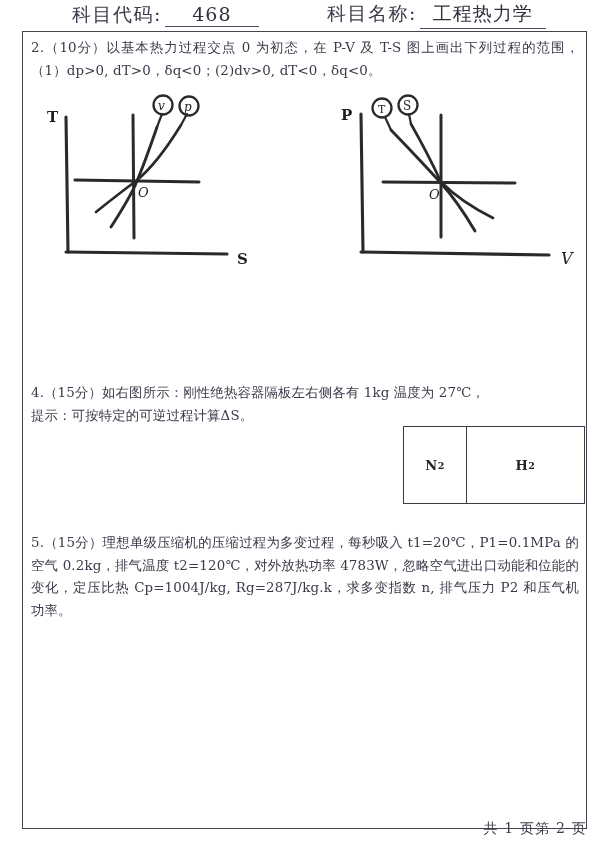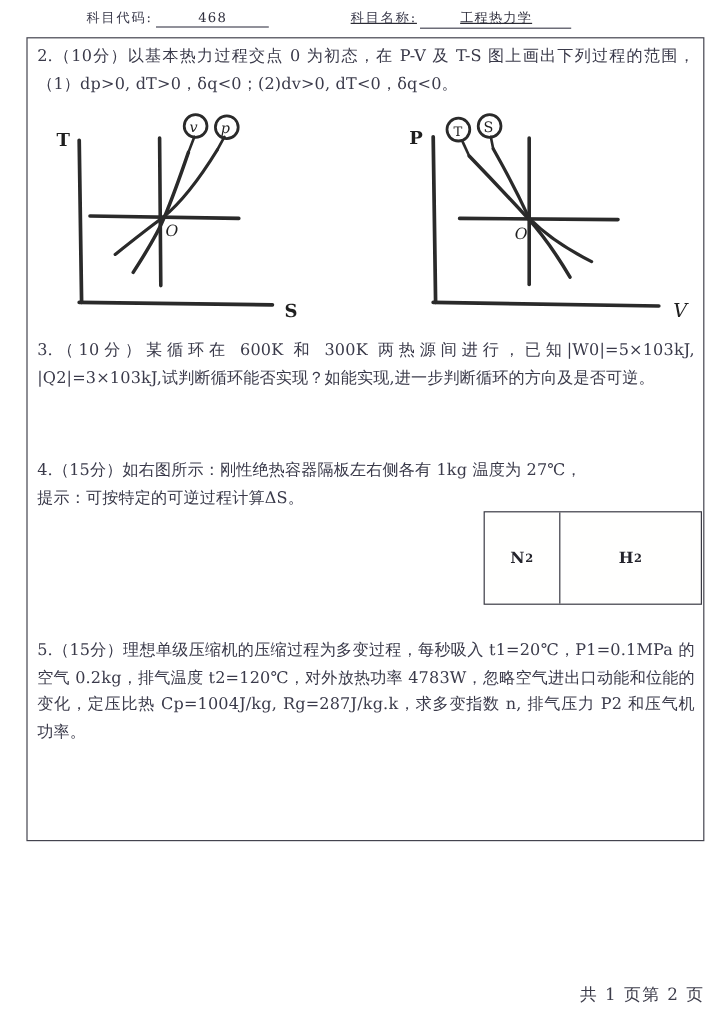--- a/index.html
+++ b/index.html
@@ -18,30 +18,30 @@
 
   
   .exam-header {
     position: absolute;
     top: 0px;
     left: 0px;
     width: 607px;
     height: 30px;
     display: flex;
     align-items: center;
-    font-size: 11px;
+    font-size: 19px;
     letter-spacing: 0.5px;
   }
   .hdr-field {
     display: flex;
     align-items: baseline;
     white-space: nowrap;
   }
   .hdr-field.code { margin-left: 72px; }
-  .hdr-field.name { margin-left: 68px; text-decoration: underline; }
+  .hdr-field.name { margin-left: 68px; }
   .hdr-label {
     color: #39394a;
     letter-spacing: 1.5px;
   }
   .hdr-value {
     display: inline-block;
     border-bottom: 1.1px solid #4a4a58;
     text-align: center;
     color: #2f2f3d;
     padding: 0 4px 1px 4px;
@@ -50,21 +50,21 @@
   }
   .hdr-value.code-v { min-width: 86px; font-family: "DejaVu Serif", serif; }
   .hdr-value.name-v { min-width: 118px; }
 
   
   .page-box {
     position: absolute;
     left: 22px;
     top: 31px;
     width: 565px;
-    height: 670px;
+    height: 798px;
     border: 1.4px solid #44444f;
     box-sizing: border-box;
     background: #fff;
   }
 
   .qtext {
     position: absolute;
     font-size: 13.4px;
     line-height: 22.5px;
     color: #3a3a4a;
@@ -219,21 +219,20 @@
           <text x="8" y="28" font-size="15" font-weight="bold">P</text>
           <text x="228" y="172" font-size="16" font-style="italic">V</text>
           <text x="96" y="107" font-size="13" font-style="italic">O</text>
           <text x="45" y="21" font-size="11">T</text>
           <text x="70" y="18" font-size="12">S</text>
         </g>
       </svg>
     </div>
   </div>
 
-  <div class="qtext" id="q3">3.（10分）某循环在 600K 和 300K 两热源间进行，已知|W0|=5×103kJ, |Q2|=3×103kJ,试判断循环能否实现？如能实现,进一步判断循环的方向及是否可逆。</div>
 
   <div class="qtext" id="q4">
     <span class="firstline">4.（15分）如右图所示：刚性绝热容器隔板左右侧各有 1kg 温度为 27℃，</span>
     <div>提示：可按特定的可逆过程计算ΔS。</div>
   </div>
 
   <div class="vessel">
     <div class="cell left">
       <span>N</span>
         <sub>2</sub>

